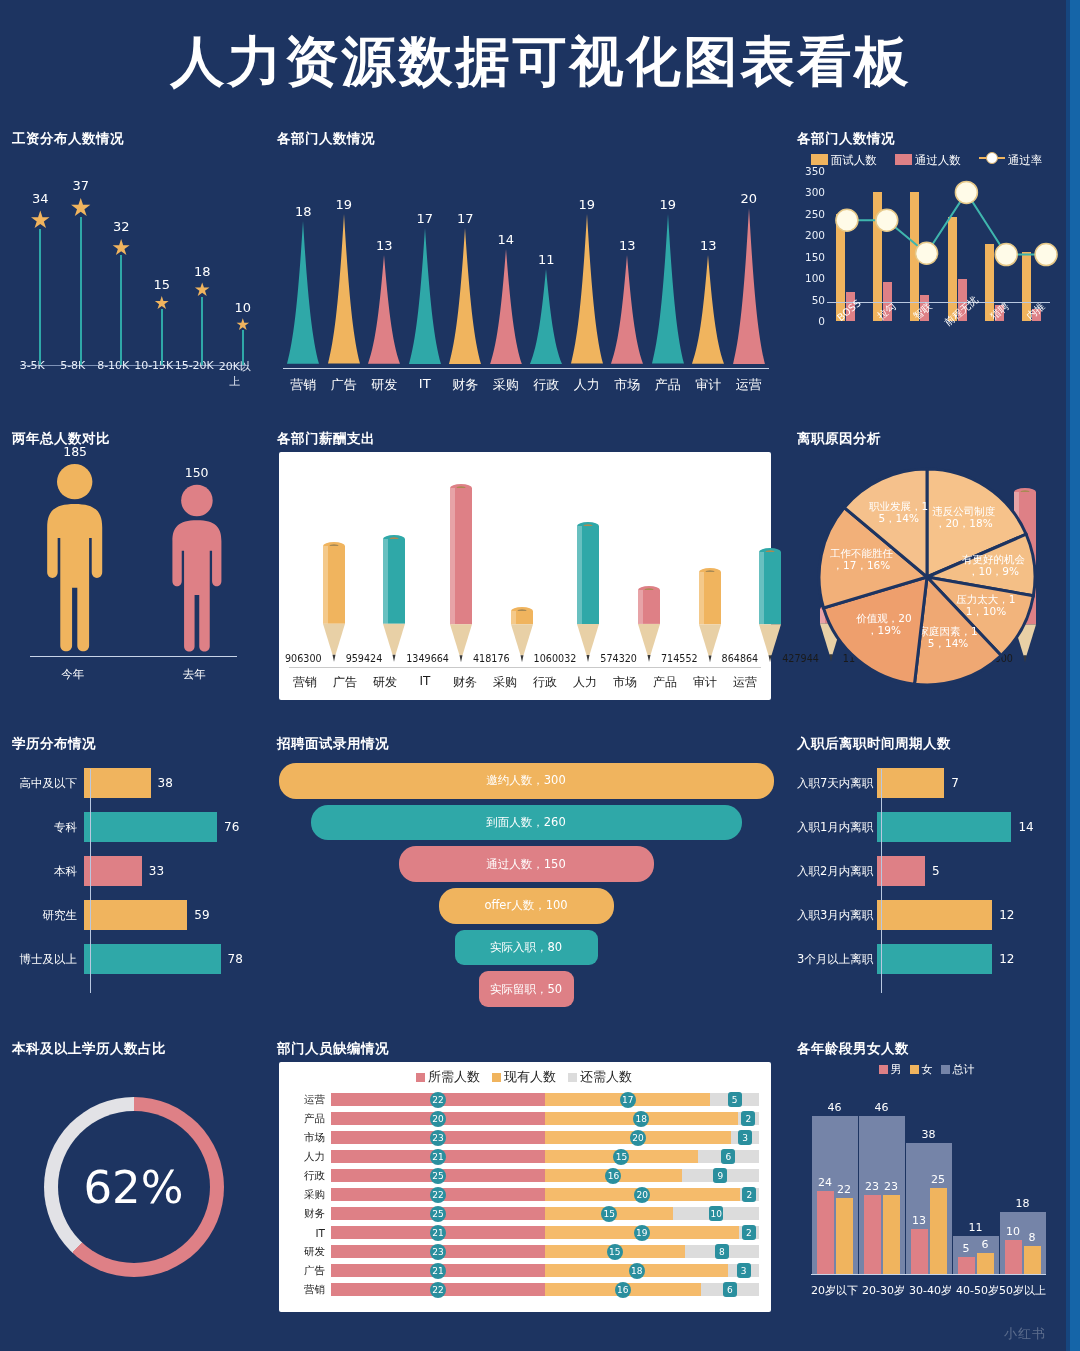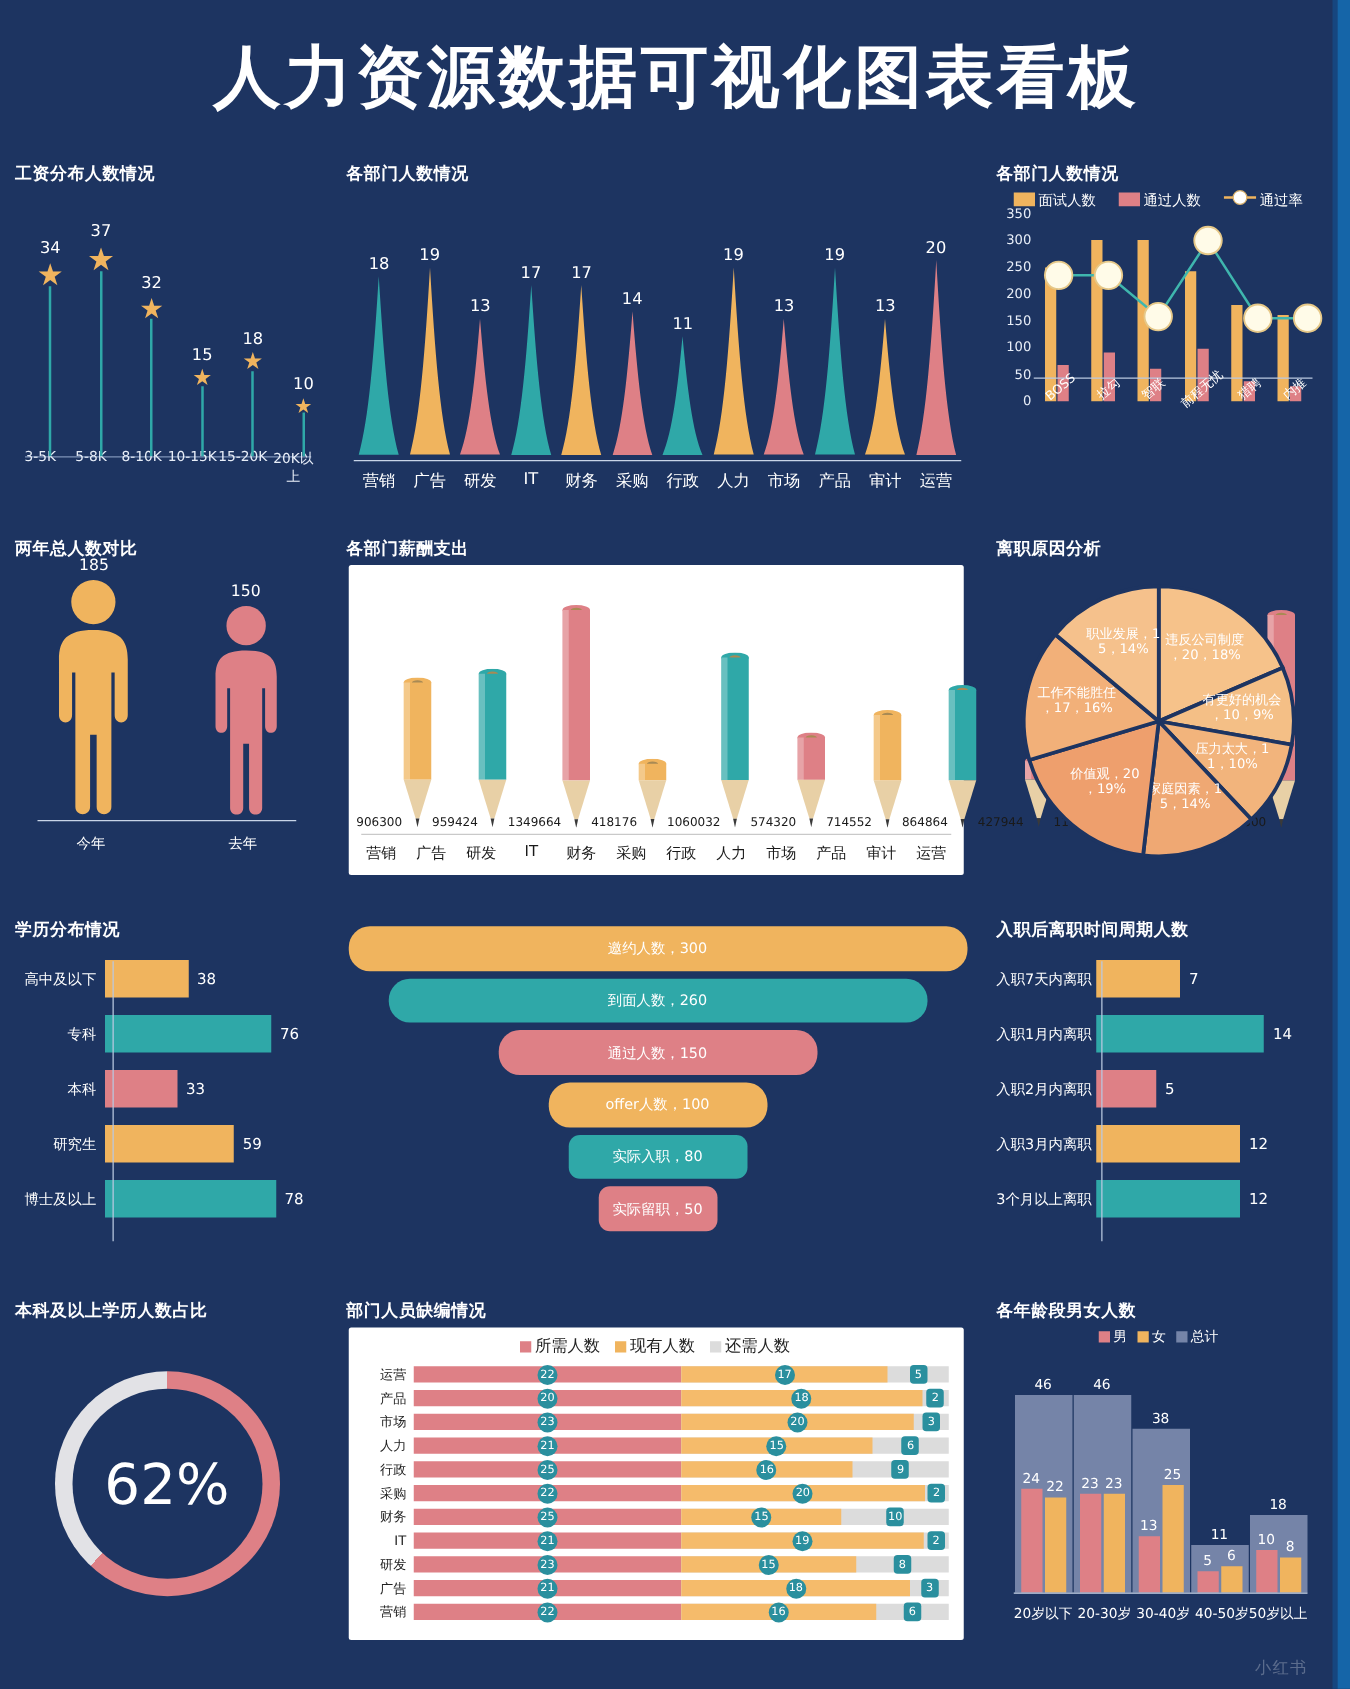--- a/index.html
+++ b/index.html
@@ -577,20 +577,21 @@
           </div>
           <div class="hb-row">
             <div class="hb-label" style="width: 72px;">博士及以上</div>
             <div class="hb-bar" style="width: 136.5px; background: rgb(47, 168, 168);"></div>
             <div class="hb-val">78</div>
           </div>
         </div>
     </div>
 
     <div class="panel">
+      <div class="ptitle">招聘面试录用情况</div>
       <div class="funnel" id="funnel">
           <div class="fn-bar" style="width: 495px; background: rgb(240, 180, 94); border-radius: 17px;">邀约人数，300</div>
           <div class="fn-bar" style="width: 431px; background: rgb(47, 168, 168); border-radius: 17px;">到面人数，260</div>
           <div class="fn-bar" style="width: 255px; background: rgb(222, 128, 134); border-radius: 17px;">通过人数，150</div>
           <div class="fn-bar" style="width: 175px; background: rgb(240, 180, 94); border-radius: 17px;">offer人数，100</div>
           <div class="fn-bar" style="width: 143px; background: rgb(47, 168, 168); border-radius: 9px;">实际入职，80</div>
           <div class="fn-bar" style="width: 95px; background: rgb(222, 128, 134); border-radius: 9px;">实际留职，50</div>
         </div>
     </div>
 

